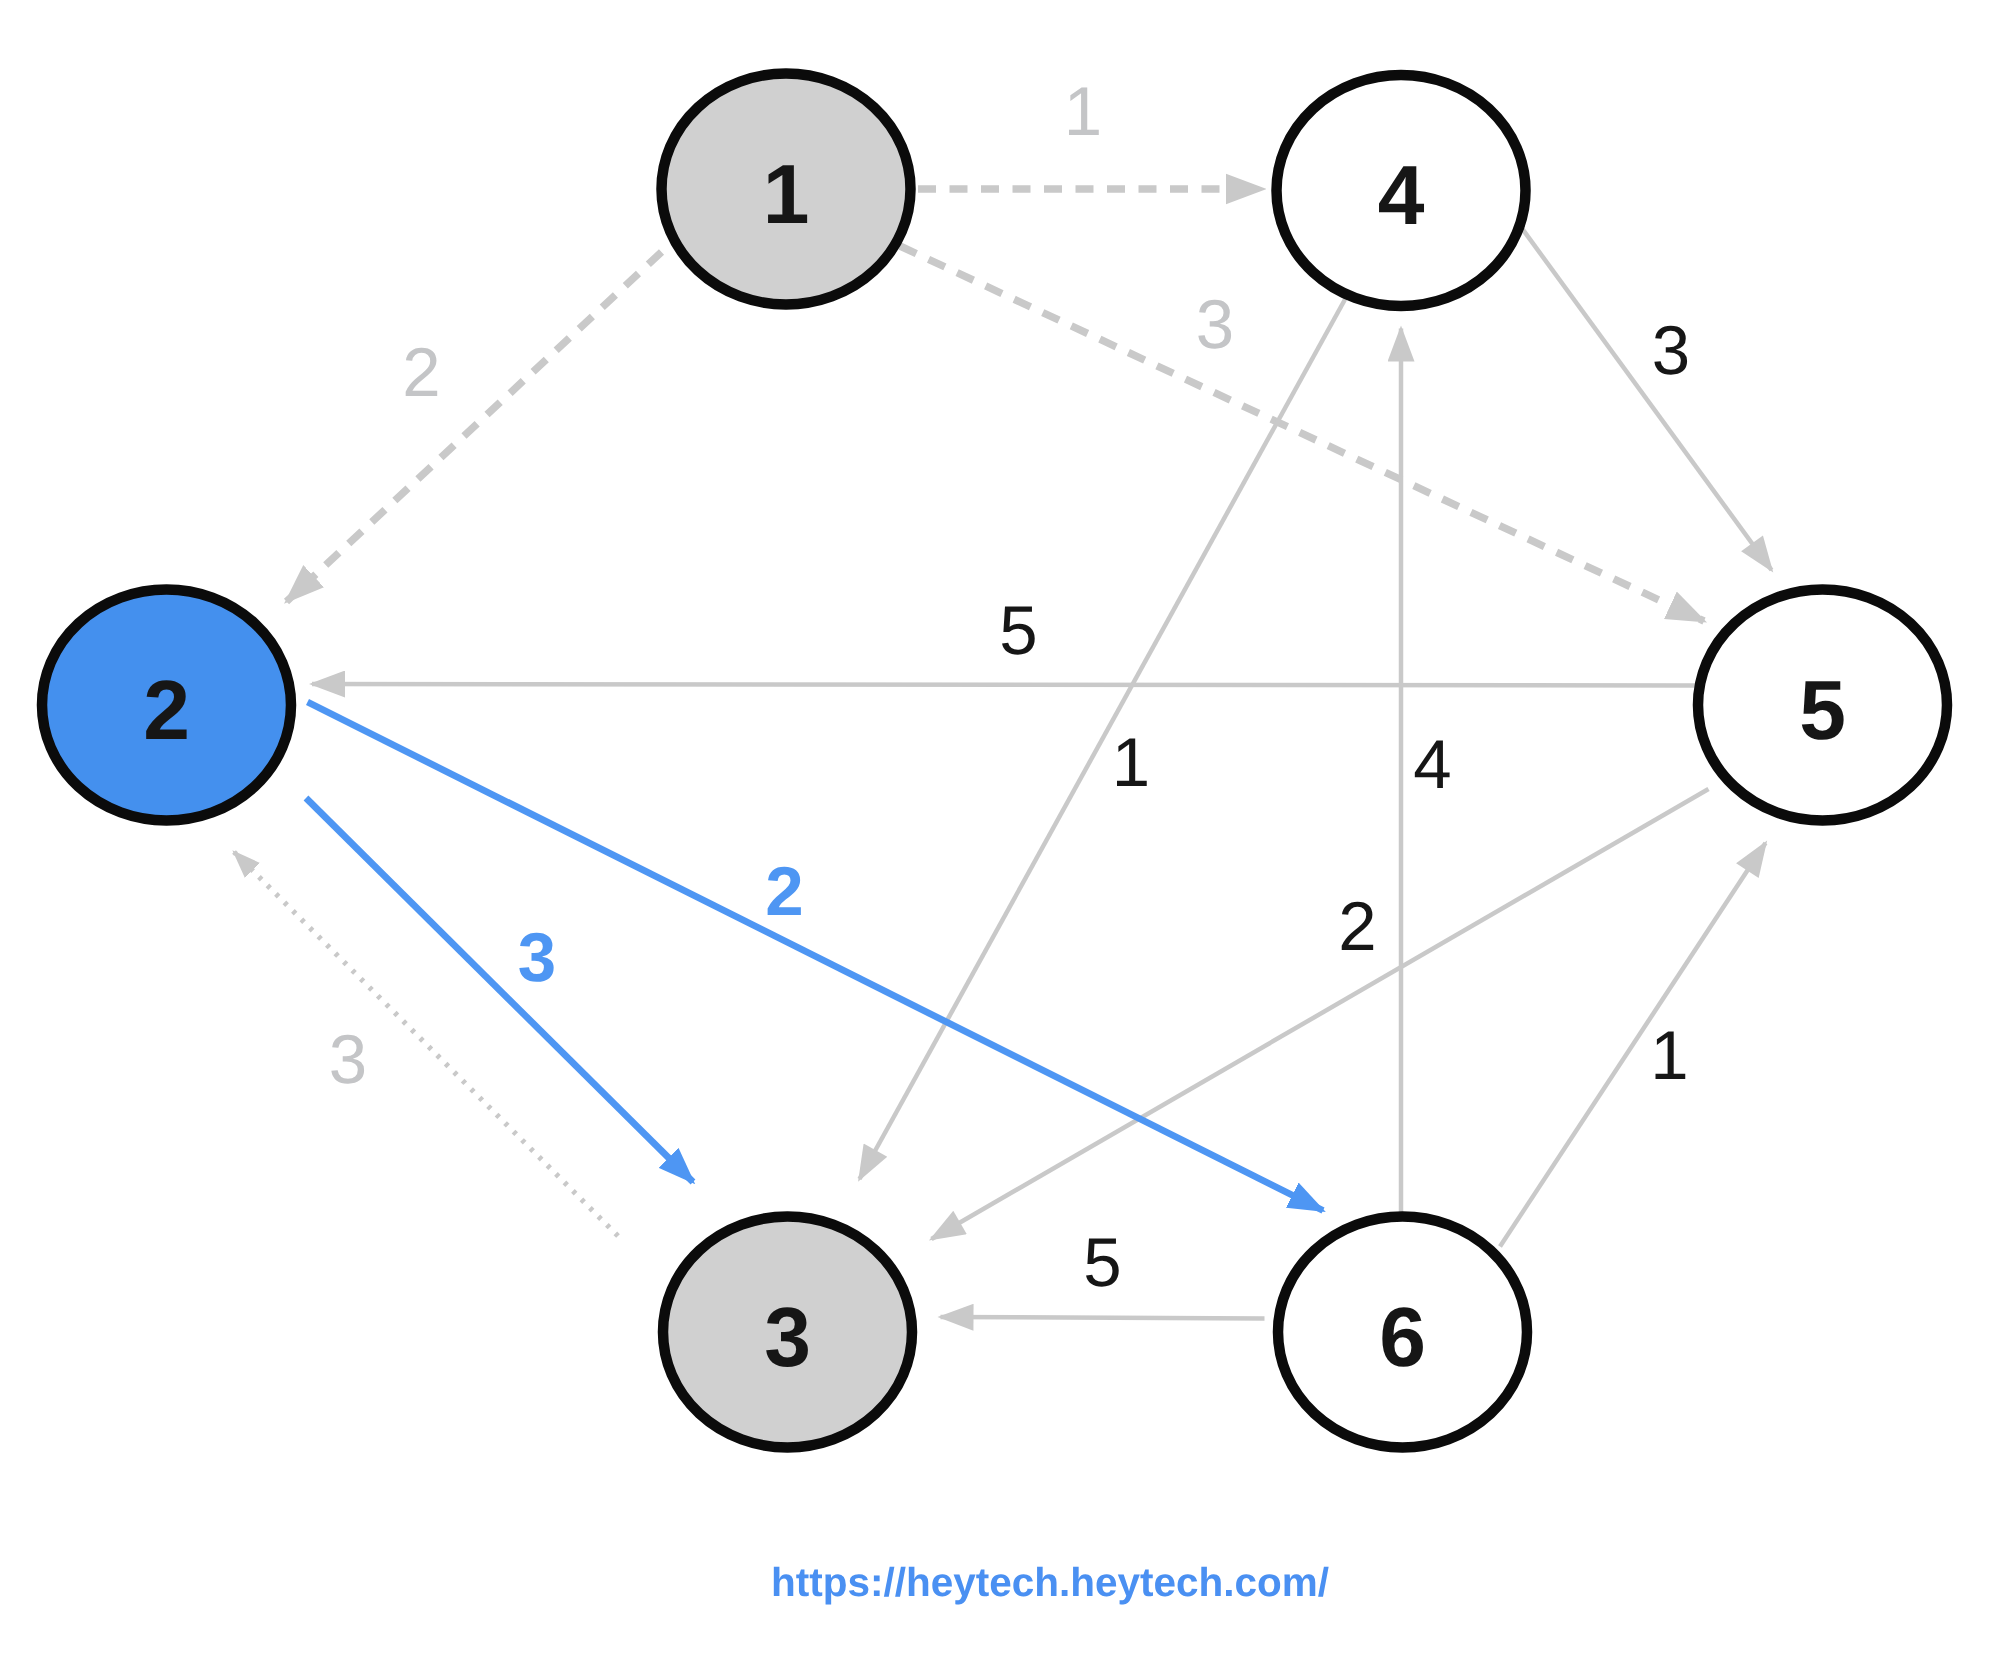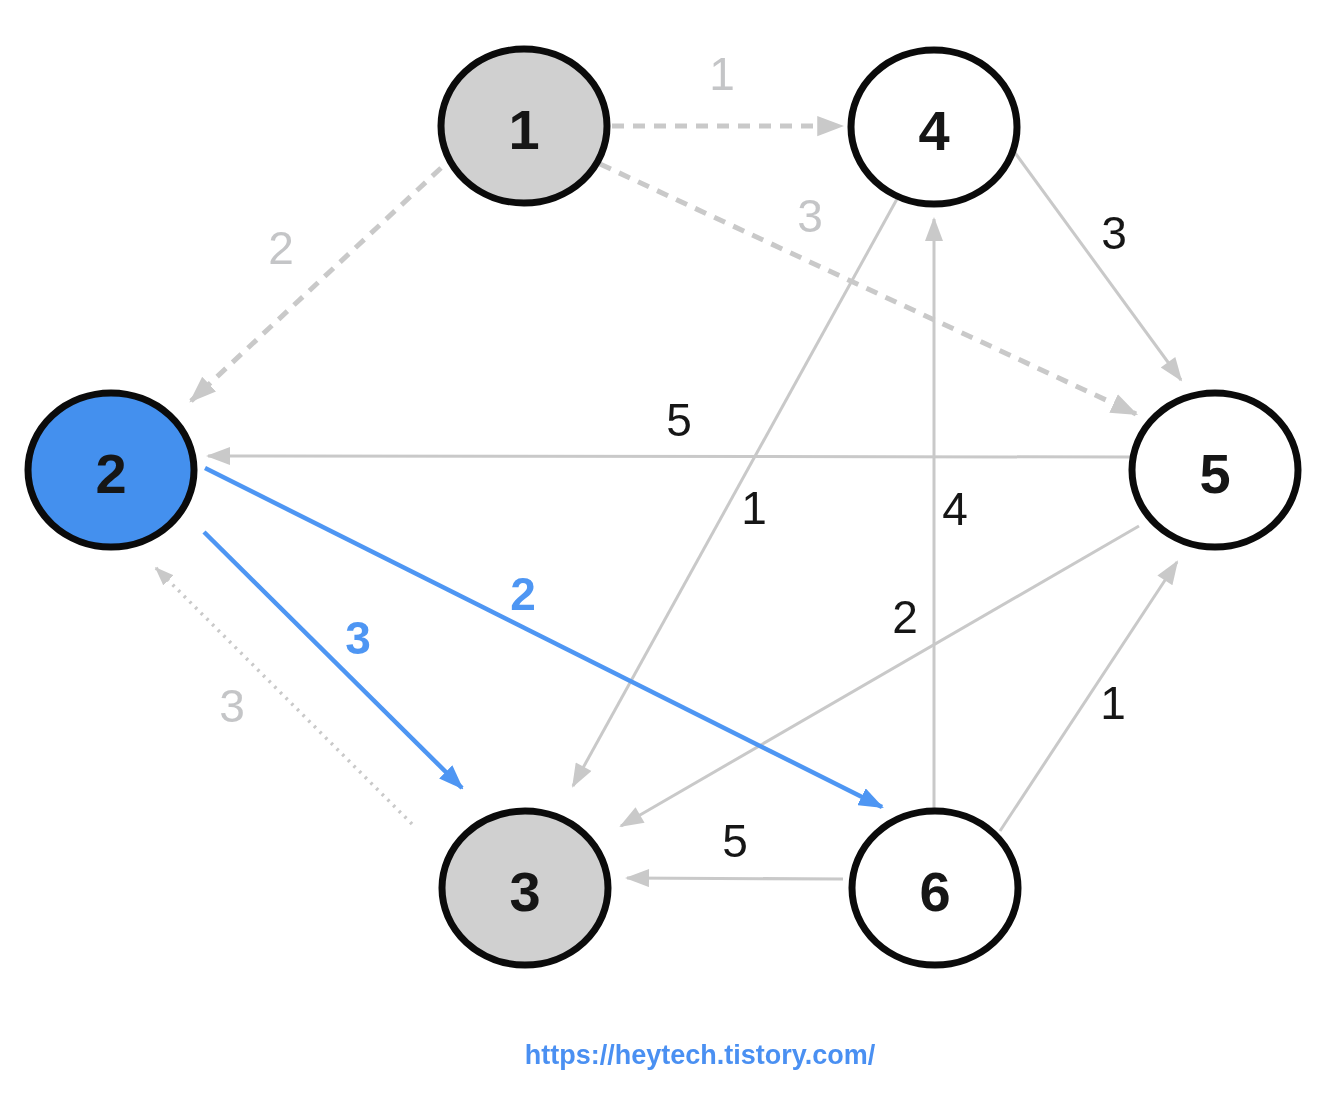--- a/index.html
+++ b/index.html
@@ -119,15 +119,15 @@
           <ellipse cx="1215" cy="470" rx="83" ry="77" fill="#FFFFFF" stroke="#0B0B0B" stroke-width="7"></ellipse>
           <text x="1215" y="473" text-anchor="middle" dominant-baseline="central" fill="#161616" class="node-label">5</text>
         </g>
         <g>
           <ellipse cx="935" cy="888" rx="83" ry="77" fill="#FFFFFF" stroke="#0B0B0B" stroke-width="7"></ellipse>
           <text x="935" y="891" text-anchor="middle" dominant-baseline="central" fill="#161616" class="node-label">6</text>
         </g>
       </g>
     </svg>
   <div class="footer-url">
-    <a href="#" style="color: rgb(74, 144, 242);">https://heytech.tistory.com/</a>
+    <a href="#" style="color: rgb(74, 144, 242);">https://heytech.heytech.com/</a>
   </div>
 </div>
 
 </body></html>

